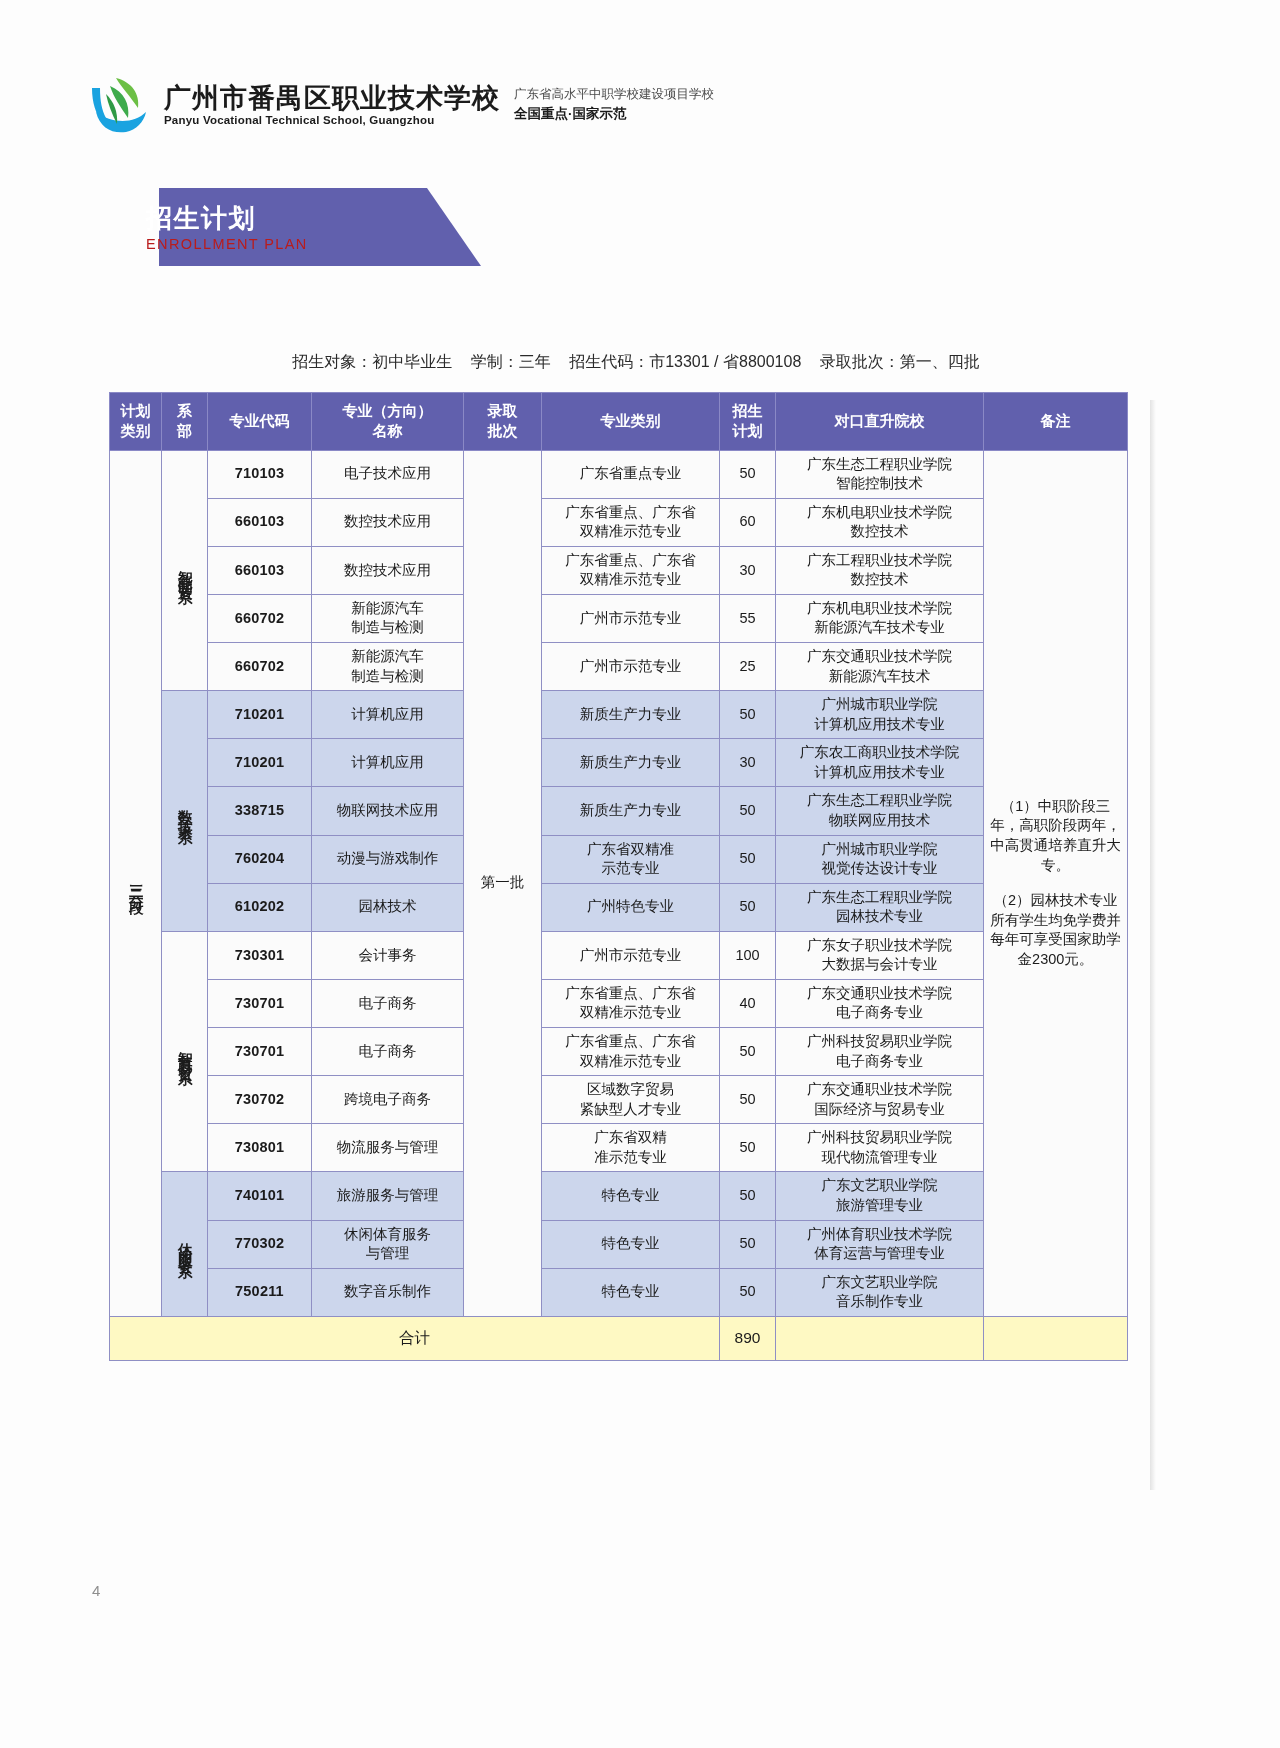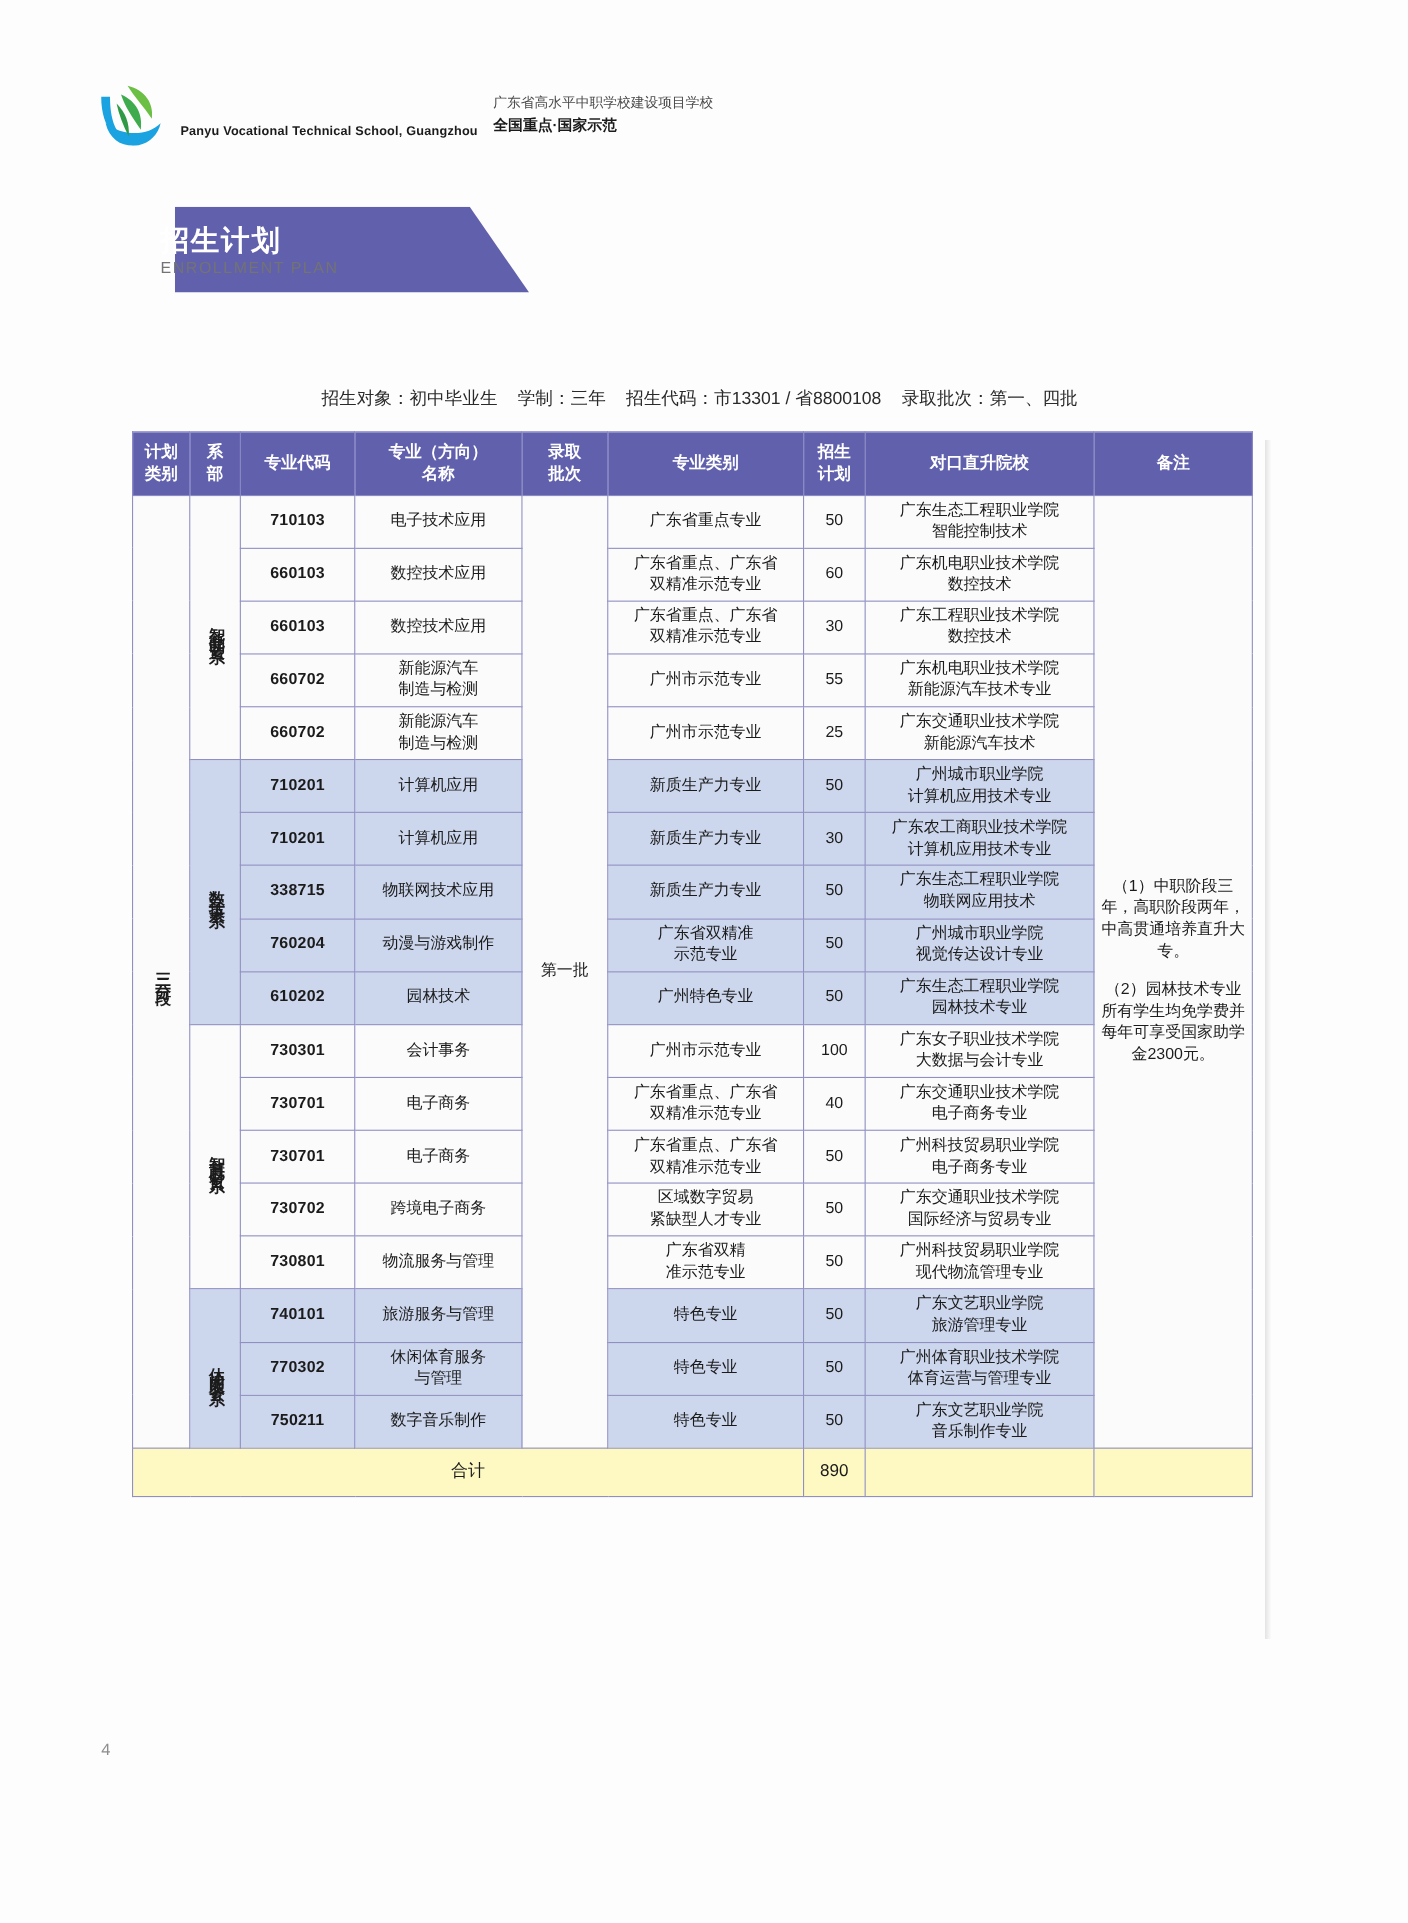--- a/index.html
+++ b/index.html
@@ -36,39 +36,39 @@
   .tag-line2 { font-size:13.5px; color:#1b1b1b; font-weight:bold; line-height:1.5; }
 
   
   .banner { position:absolute; left:122px; top:188px; width:330px; height:78px;padding-left:37px; }
   .banner svg { display:block; }
   .banner-cn {
     position:absolute; left:24px; top:13px; color:#ffffff;
     font-size:26px; font-weight:bold; letter-spacing:1.5px;
   }
   .banner-en {
-    position:absolute; left:24px; top:48px; color:#737373;
+    position:absolute; left:24px; top:48px; color:#b91c1c;
     font-size:14.5px; letter-spacing:1.4px;
   }
 
   
   .doc-title {
     position:absolute; left:0; top:293px; width:1280px; text-align:center;
     font-size:39px; color:#1b1b1b; letter-spacing:0.5px;
     font-family:"Liberation Sans",sans-serif;
   }
   .doc-subtitle {
     position:absolute; left:0; top:352px; width:1272px; text-align:center;
     font-size:16px; color:#2a2a2a;
   }
   .doc-subtitle span { margin-right:14px; }
   .doc-subtitle span:last-child { margin-right:0; }
 
   
-  .table-wrap { position:absolute; left:120px; top:392px; width:1018px; }
+  .table-wrap { position:absolute; left:109px; top:392px; width:1018px; }
   table.plan {
     border-collapse:collapse; width:1018px; table-layout:fixed;
     border:1.4px solid #6a6ab0;
   }
   table.plan th, table.plan td {
     border:1px solid #8f8fc4; padding:4px 3px; text-align:center;
     vertical-align:middle; font-size:14.5px; color:#1b1b1b; line-height:1.35;
   }
   table.plan thead th {
     background:#6160ad; color:#ffffff; font-weight:bold; font-size:15px;
@@ -132,20 +132,21 @@
       <svg width="66" height="66" viewBox="0 0 66 66">
         <path d="M6 16 C6 46, 22 60, 36 60 C22 54, 14 42, 14 16 Z" fill="#1aa3e0"></path>
         <path d="M10 40 C14 56, 26 62, 40 60 C50 58, 58 50, 60 40 C48 52, 26 52, 10 40 Z" fill="#1aa3e0"></path>
         <path d="M30 6 C46 10, 54 22, 52 36 C44 24, 36 16, 30 6 Z" fill="#6cbf45"></path>
         <path d="M24 14 C38 20, 44 32, 42 46 C34 34, 28 26, 24 14 Z" fill="#3eab4c"></path>
         <path d="M20 22 C28 30, 32 40, 31 52 C26 42, 22 32, 20 22 Z" fill="#2f9a45"></path>
       </svg>
     </div>
     <div class="brand-block">
       <div>
+        <div class="brand-cn">广州市番禺区职业技术学校</div>
         <div class="brand-en">Panyu Vocational Technical School, Guangzhou</div>
       </div>
       <div class="brand-tag">
         <div class="tag-line1">广东省高水平中职学校建设项目学校</div>
         <div class="tag-line2">全国重点·国家示范</div>
       </div>
     </div>
   </div>
 
   <div class="banner">

